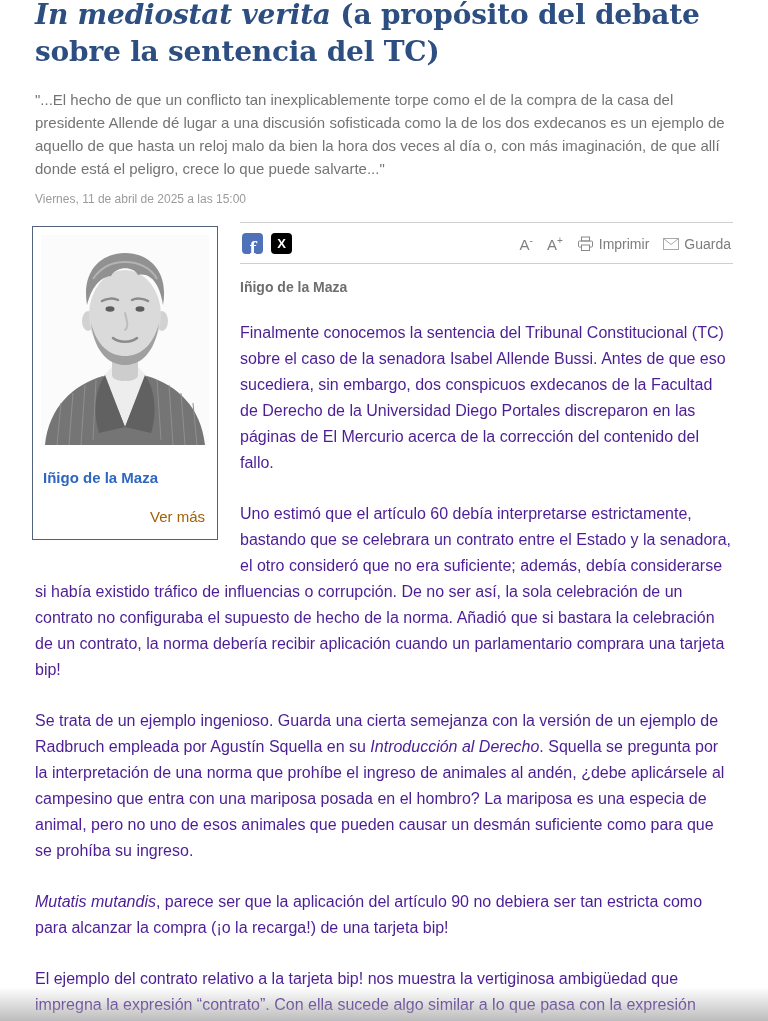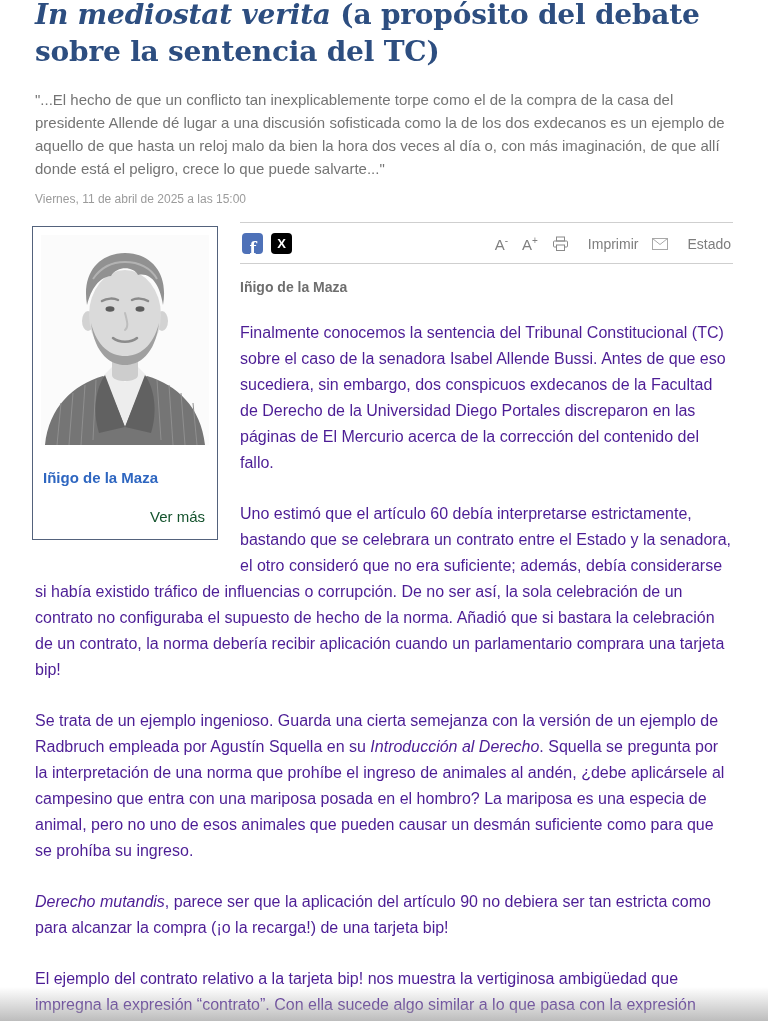--- a/index.html
+++ b/index.html
@@ -49,21 +49,21 @@
     margin:24px 2px 0 2px;
     font-size:15px;
     font-weight:700;
     color:#2e66c0;
     cursor:pointer;
   }
   .author-card .ver-mas{
     margin:22px 4px 0 0;
     text-align:right;
     font-size:15px;
-    color:#14532d;
+    color:#a16207;
     cursor:pointer;
   }
 
   .toolbar{
     overflow:hidden; 
     border-top:1px solid #cfcfcf;
     border-bottom:1px solid #cfcfcf;
     padding:10px 2px 9px 2px;
     display:flex;
     align-items:center;
@@ -73,21 +73,21 @@
   .icon-btn{
     width:21px;height:21px;border-radius:4px;
     display:flex;align-items:center;justify-content:center;
     color:#ffffff;font-weight:700;cursor:pointer;
     overflow:hidden;
   }
   .fb{background:#4e71b8;font-size:16px;font-family:"DejaVu Serif",serif;}
   .fb span{display:block;margin:6px 0 -3px 1px;}
   .xx{background:#000000;font-size:13px;}
   .tool-group{display:flex;align-items:center;gap:14px;color:#7d7d7d;font-size:14px;}
-  .tool-item{display:flex;align-items:center;gap:19px;cursor:pointer;color:#7d7d7d;}
+  .tool-item{display:flex;align-items:center;gap:5px;cursor:pointer;color:#7d7d7d;}
   .font-size-btn{font-size:15px;color:#808080;cursor:pointer;}
   .font-size-btn .sup{font-size:10px;vertical-align:6px;}
 
   .byline{
     margin:15px 0 0 0;
     font-size:14px;
     font-weight:700;
     color:#6e6e6e;
   }
   .article p.body{
@@ -184,33 +184,33 @@
             <rect x="1.5" y="5" width="14" height="6" rx="1" stroke="#8a8a8a"></rect>
             <rect x="4.5" y="9" width="8" height="5.5" fill="#ffffff" stroke="#8a8a8a"></rect>
           </svg>
           <span>Imprimir</span>
         </span>
         <span class="tool-item">
           <svg width="16" height="12" viewBox="0 0 16 12" fill="none">
             <rect x="0.5" y="0.5" width="15" height="11" stroke="#a8a8a8"></rect>
             <path d="M0.5 0.5 L8 6.5 L15.5 0.5" stroke="#a8a8a8"></path>
           </svg>
-          <span>Estado</span>
+          <span>Guarda</span>
         </span>
       </div>
     </div>
 
     <p class="byline">Iñigo de la Maza</p>
 
     <p class="body">Finalmente conocemos la sentencia del Tribunal Constitucional (TC) sobre el caso de la senadora Isabel Allende Bussi. Antes de que eso sucediera, sin embargo, dos conspicuos exdecanos de la Facultad de Derecho de la Universidad Diego Portales discreparon en las páginas de El Mercurio acerca de la corrección del contenido del fallo.</p>
 
     <p class="body">Uno estimó que el artículo 60 debía interpretarse estrictamente, bastando que se celebrara un contrato entre el Estado y la senadora, el otro consideró que no era suficiente; además, debía considerarse si había existido tráfico de influencias o corrupción. De no ser así, la sola celebración de un contrato no configuraba el supuesto de hecho de la norma. Añadió que si bastara la celebración de un contrato, la norma debería recibir aplicación cuando un parlamentario comprara una tarjeta bip!</p>
 
     <p class="body"><span>Se trata de un ejemplo ingenioso. Guarda una cierta semejanza con la versión de un ejemplo de Radbruch empleada por Agustín Squella en su </span><em>Introducción al Derecho</em><span>. Squella se pregunta por la interpretación de una norma que prohíbe el ingreso de animales al andén, ¿debe aplicársele al campesino que entra con una mariposa posada en el hombro? La mariposa es una especia de animal, pero no uno de esos animales que pueden causar un desmán suficiente como para que se prohíba su ingreso.</span></p>
 
-    <p class="body"><em>Derecho mutandis</em><span>, parece ser que la aplicación del artículo 90 no debiera ser tan estricta como para alcanzar la compra (¡o la recarga!) de una tarjeta bip!</span></p>
+    <p class="body"><em>Mutatis mutandis</em><span>, parece ser que la aplicación del artículo 90 no debiera ser tan estricta como para alcanzar la compra (¡o la recarga!) de una tarjeta bip!</span></p>
 
     <p class="body">El ejemplo del contrato relativo a la tarjeta bip! nos muestra la vertiginosa ambigüedad que impregna la expresión “contrato”. Con ella sucede algo similar a lo que pasa con la expresión “mamífero”: reúne individuos muy distintos entre sí. Un contrato de compraventa de chicles en un kiosko y un contrato de construcción se parecen, pero se parecen en el sentido en que se</p>
 
   </div>
 </div>
 
 <div class="bottom-fade"></div>
 
 </body></html>

